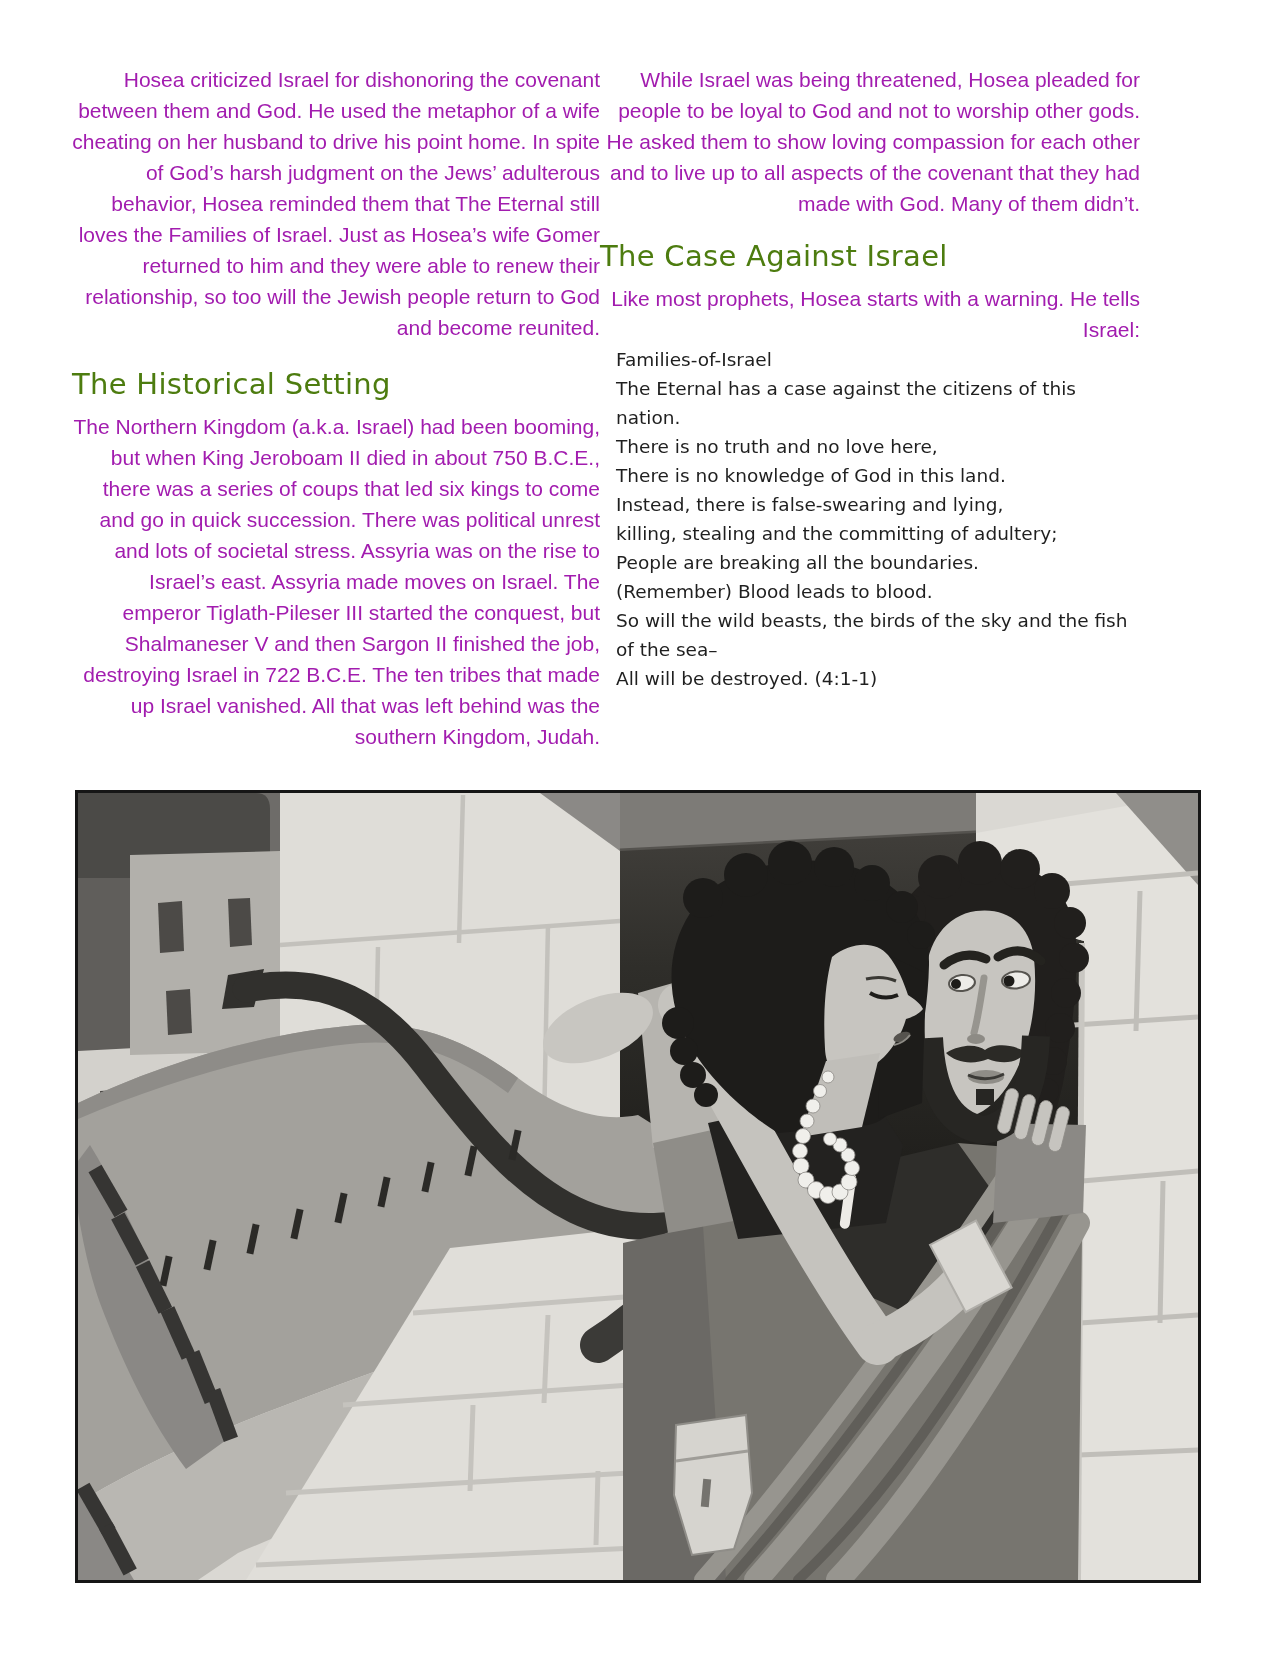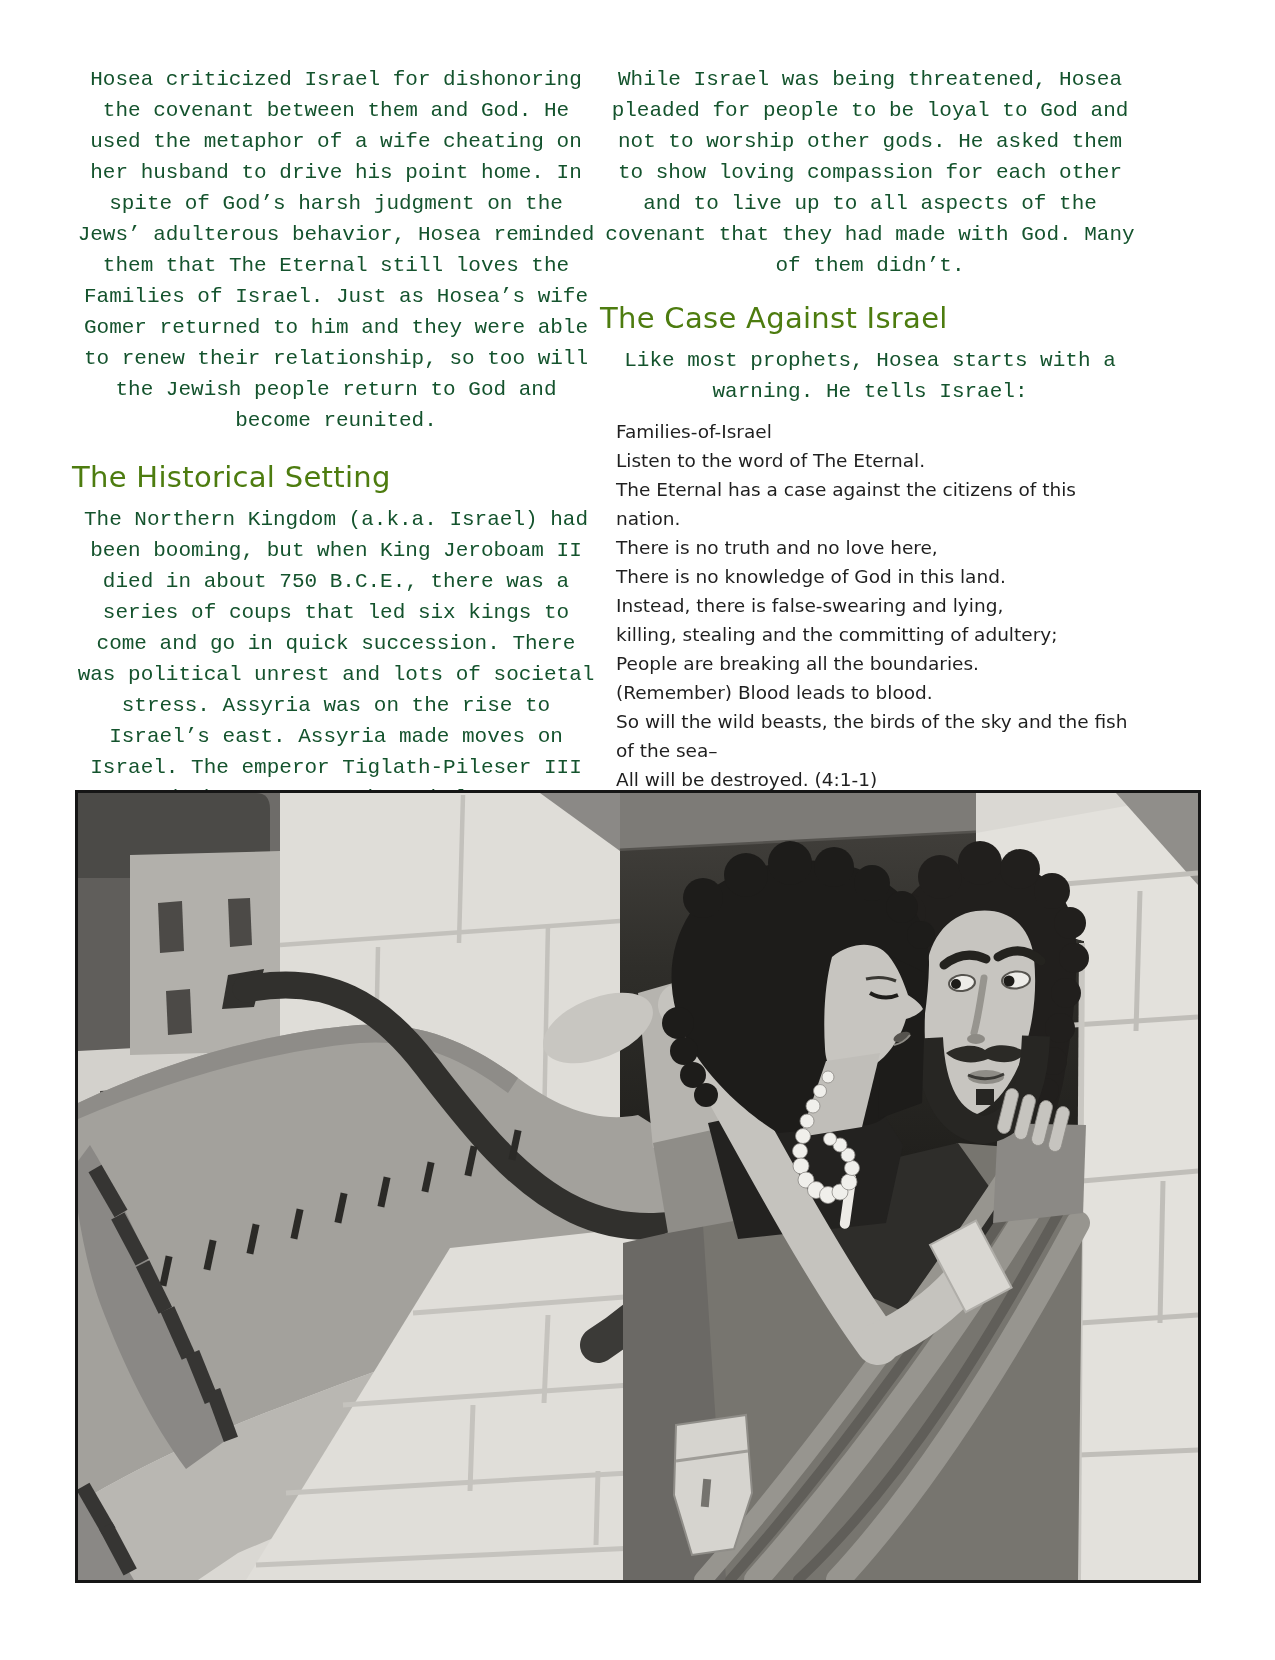--- a/index.html
+++ b/index.html
@@ -1,24 +1,24 @@
 <!DOCTYPE html>
 <html><head>
 <meta charset="utf-8">
 <style>
   html,body{margin:0;padding:0;}
   body{background:#ffffff;font-family:"Liberation Serif",serif;}
   .page{position:relative;width:1275px;height:1660px;background:#ffffff;overflow:hidden;}
   .col{position:absolute;top:64px;}
   .col-left{left:72px;width:528px;}
   .col-right{left:600px;width:540px;}
-  p.body{margin:0;font-family:Liberation Mono, monospace;font-size:21px;line-height:31px;color:#14532d;text-align:center;}
+  p.body{margin:0;font-family:Liberation Sans, sans-serif;font-size:21px;line-height:31px;color:#a21caf;text-align:right;}
   h2.sect{margin:24px 0 10px 0;font-family:"DejaVu Sans",sans-serif;font-weight:500;font-size:29px;letter-spacing:.3px;color:#4d7c0f;}
   .col-right h2.sect{margin-top:20px;}
-  .verse{margin-top:10px;padding-left:16px;font-family:"DejaVu Sans",sans-serif;font-size:18.5px;line-height:29px;color:#1f1f1f;}
+  .verse{padding-left:16px;font-family:"DejaVu Sans",sans-serif;font-size:18.5px;line-height:29px;color:#1f1f1f;}
   .verse-line{display:block;}
   .illustration-frame{position:absolute;left:75px;top:790px;width:1126px;height:793px;border:3px solid #161616;box-sizing:border-box;background:#dad8d3;}
   .illustration-frame svg{display:block;width:100%;height:100%;}
 </style>
 </head>
 <body>
 
 <div class="page">
 
   <div class="col col-left">
@@ -26,21 +26,20 @@
     <h2 class="sect">The Historical Setting</h2>
     <p class="body">The Northern Kingdom (a.k.a. Israel) had been booming, but when King Jeroboam II died in about 750 B.C.E., there was a series of coups that led six kings to come and go in quick succession. There was political unrest and lots of societal stress. Assyria was on the rise to Israel’s east. Assyria made moves on Israel. The emperor Tiglath-Pileser III started the conquest, but Shalmaneser V and then Sargon II finished the job, destroying Israel in 722 B.C.E. The ten tribes that made up Israel vanished. All that was left behind was the southern Kingdom, Judah.</p>
   </div>
 
   <div class="col col-right">
     <p class="body">While Israel was being threatened, Hosea pleaded for people to be loyal to God and not to worship other gods. He asked them to show loving compassion for each other and to live up to all aspects of the covenant that they had made with God. Many of them didn’t.</p>
     <h2 class="sect">The Case Against Israel</h2>
     <p class="body">Like most prophets, Hosea starts with a warning. He tells Israel:</p>
     <div class="verse">
       <span class="verse-line">Families-of-Israel</span>
-      <span class="verse-line">Listen to the word of The Eternal.</span>
       <span class="verse-line">The Eternal has a case against the citizens of this nation.</span>
       <span class="verse-line">There is no truth and no love here,</span>
       <span class="verse-line">There is no knowledge of God in this land.</span>
       <span class="verse-line">Instead, there is false-swearing and lying,</span>
       <span class="verse-line">killing, stealing and the committing of adultery;</span>
       <span class="verse-line">People are breaking all the boundaries.</span>
       <span class="verse-line">(Remember) Blood leads to blood.</span>
       <span class="verse-line">So will the wild beasts, the birds of the sky and the fish of the sea–</span>
       <span class="verse-line">All will be destroyed. (4:1-1)</span>
     </div>

